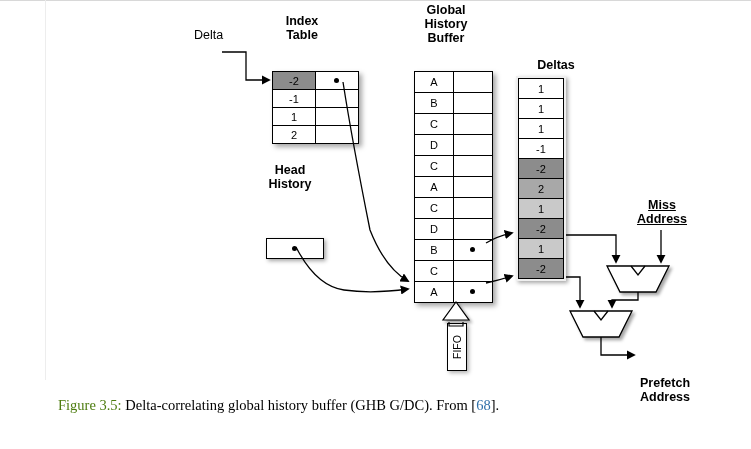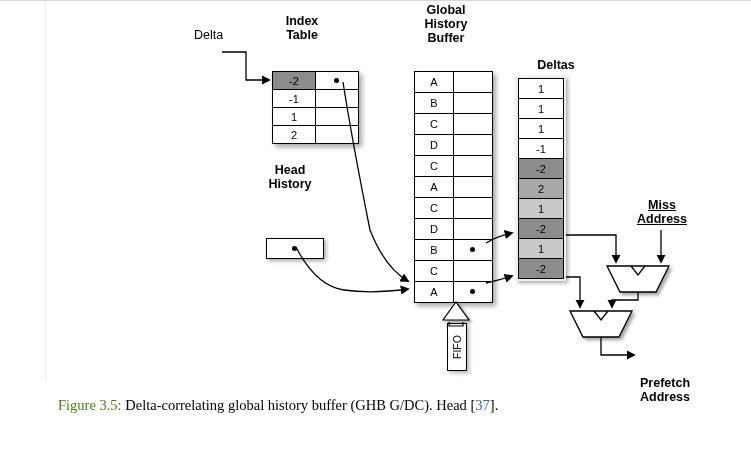--- a/index.html
+++ b/index.html
@@ -312,16 +312,16 @@
     <path d="M 566 235 L 616 235 L 616 262" fill="none" stroke="#000" stroke-width="1.3" marker-end="url(#ah)"></path>
 
     <path d="M 566 277 L 580 277 L 580 307" fill="none" stroke="#000" stroke-width="1.3" marker-end="url(#ah)"></path>
 
     <path d="M 638 292 L 638 300 L 612 300 L 612 307" fill="none" stroke="#000" stroke-width="1.3" marker-end="url(#ah)"></path>
 
     <path d="M 601 337 L 601 355 L 634 355" fill="none" stroke="#000" stroke-width="1.3" marker-end="url(#ah)"></path>
   </svg>
 
   <div class="caption">
-    <span class="figno">Figure 3.5</span><span class="figno">: </span><span>Delta-correlating global history buffer (GHB G/DC). Head [</span><span class="ref">37</span><span>].</span>
+    <span class="figno">Figure 3.5</span><span class="figno">: </span><span>Delta-correlating global history buffer (GHB G/DC). From [</span><span class="ref">68</span><span>].</span>
   </div>
 
 </div>
 
 </body></html>

